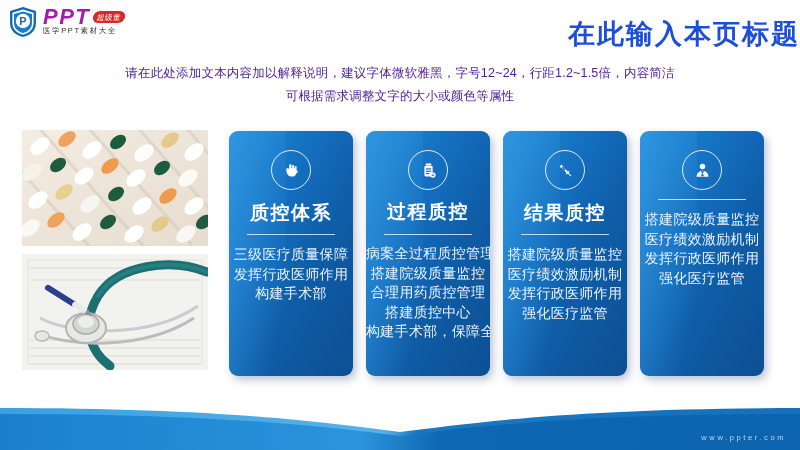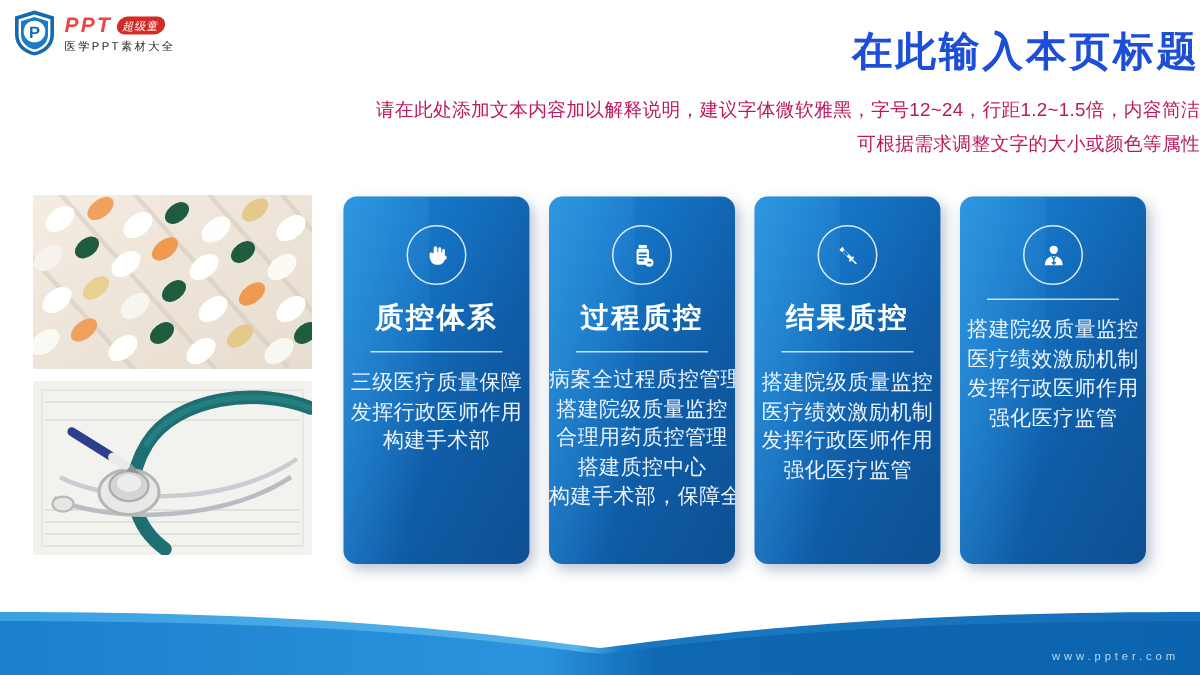--- a/index.html
+++ b/index.html
@@ -36,23 +36,23 @@
     display: flex;
     flex-direction: column;
     justify-content: center;
   }
   #logo .logo-row1 {
     display: flex;
     align-items: center;
     height: 17px;
   }
   #logo .ppt-word {
-    font-size: 14px;
+    font-size: 22px;
     font-weight: bold;
-    color: #ef4444;
+    color: #a21caf;
     letter-spacing: 1.5px;
     font-style: italic;
     line-height: 17px;
   }
   #logo .red-badge {
     margin-left: 3px;
     background: #d42b28;
     color: #ffffff;
     font-size: 7.5px;
     padding: 1.5px 4px 1.5px 4px;
@@ -80,23 +80,23 @@
     font-weight: bold;
     color: #1d4ed8;
     letter-spacing: 2px;
     line-height: 32px;
   }
   #subtitle {
     position: absolute;
     top: 62px;
     left: 0;
     width: 800px;
-    text-align: right;
+    text-align: center;
     font-size: 12.5px;
-    color: #be185d;
+    color: #4c1d95;
     line-height: 23px;
     letter-spacing: 0.2px;
   }
 
   
   .photo {
     position: absolute;
     left: 22px;
     width: 186px;
     height: 116px;

